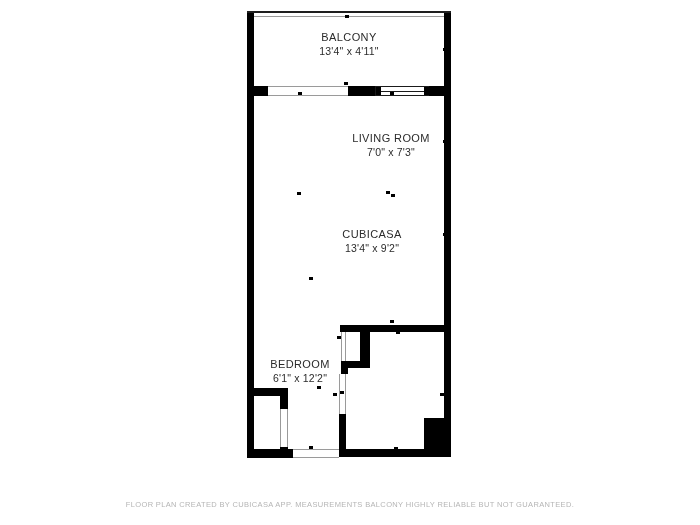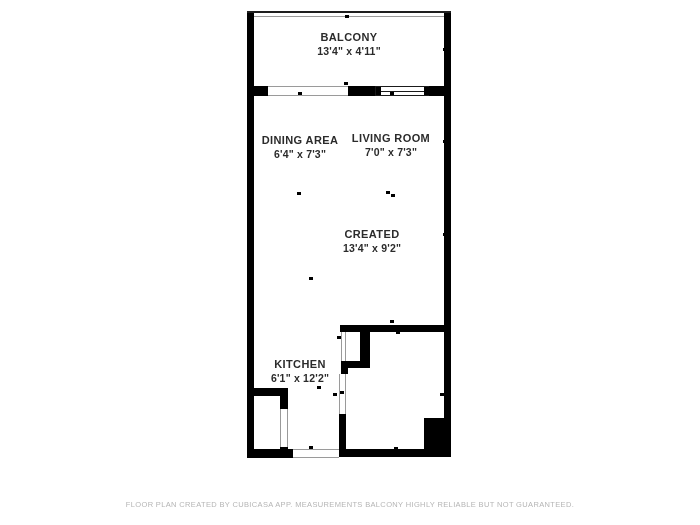--- a/index.html
+++ b/index.html
@@ -3,21 +3,21 @@
 <meta charset="utf-8">
 <style>
   html,body { margin:0; padding:0; }
   body {
     width:700px; height:525px;
     background:#ffffff;
     font-family:"Liberation Sans", sans-serif;
     position:relative; overflow:hidden;
   }
   .screen { position:absolute; left:0; top:0; width:700px; height:525px; background:#ffffff; }
-  .plan { position:absolute; left:0; top:0; width:700px; height:405px;font-weight:bold; }
+  .plan { position:absolute; left:0; top:0; width:700px; height:405px; }
   .wall { position:absolute; background:#000000; }
   .thin { position:absolute; background:#9a9a9a; }
   .thin-dark { position:absolute; background:#1f1f1f; }
   .tick { position:absolute; width:4px; height:3px; background:#000000; }
   .window-sym { position:absolute; left:375px; top:86px; width:55px; height:10px;
     background:#ffffff; border:1px solid #1a1a1a; box-sizing:border-box; }
   .window-cap { position:absolute; top:0; width:5px; height:100%; background:#000000; }
   .window-mid { position:absolute; left:5px; right:5px; top:50%; height:1px; background:#1a1a1a; }
   .room-label { position:absolute; width:180px; text-align:center; color:#2b2b2b; line-height:13px; }
   .room-name { font-size:11px; letter-spacing:0.4px; display:block; }
@@ -94,33 +94,29 @@
     <div class="tick" style="left:333px; top:393px;"></div>
     <div class="tick" style="left:440px; top:393px;"></div>
     <div class="tick" style="left:317px; top:386px;"></div>
     <div class="tick" style="left:309px; top:446px;"></div>
     <div class="tick" style="left:394px; top:447px;"></div>
 
     <div class="room-label" style="left:259px; top:31px;">
       <span class="room-name">BALCONY</span>
       <span class="room-dims">13'4" x 4'11"</span>
     </div>
-    <div class="room-label" style="left:210px; top:134px;">
-      <span class="room-name">DINING AREA</span>
-      <span class="room-dims">6'4" x 7'3"</span>
-    </div>
     <div class="room-label" style="left:301px; top:132px;">
       <span class="room-name">LIVING ROOM</span>
       <span class="room-dims">7'0" x 7'3"</span>
     </div>
     <div class="room-label" style="left:282px; top:228px;">
-      <span class="room-name">CREATED</span>
+      <span class="room-name">CUBICASA</span>
       <span class="room-dims">13'4" x 9'2"</span>
     </div>
     <div class="room-label" style="left:210px; top:358px;">
-      <span class="room-name">KITCHEN</span>
+      <span class="room-name">BEDROOM</span>
       <span class="room-dims">6'1" x 12'2"</span>
     </div>
 
   </div>
 
   <div class="footer">FLOOR PLAN CREATED BY CUBICASA APP. MEASUREMENTS BALCONY HIGHLY RELIABLE BUT NOT GUARANTEED.</div>
 </div>
 
 </body></html>

